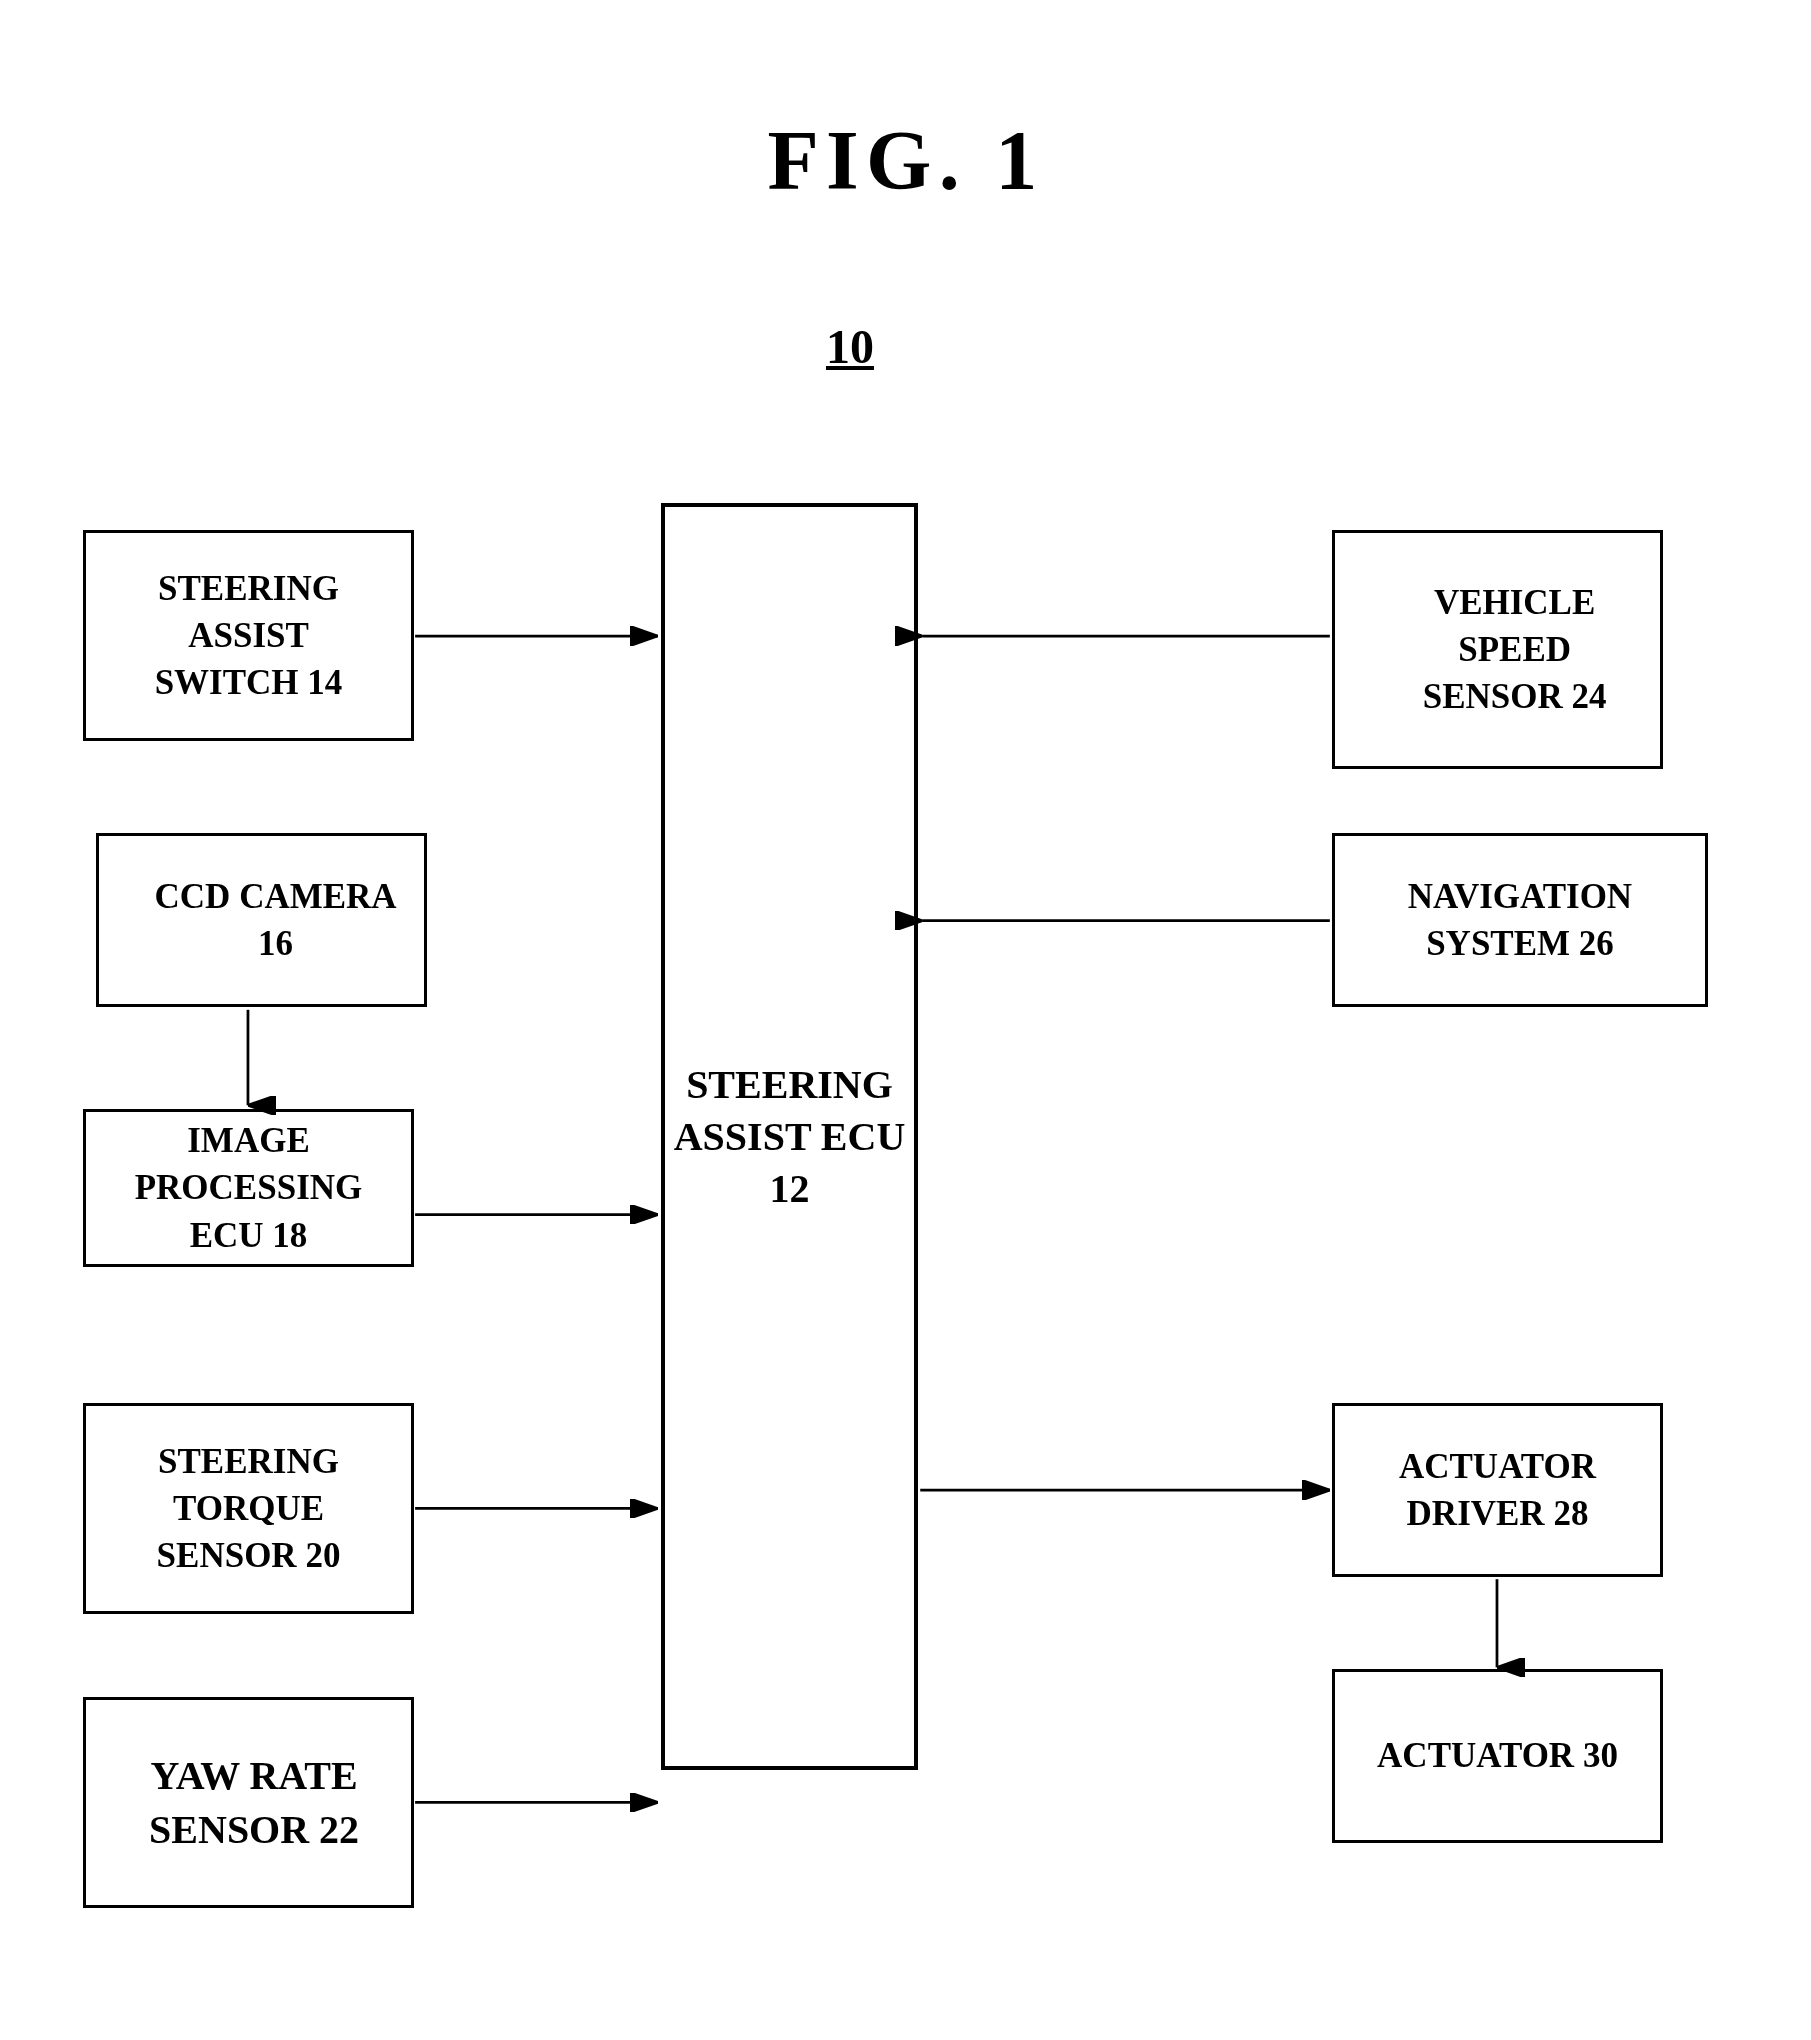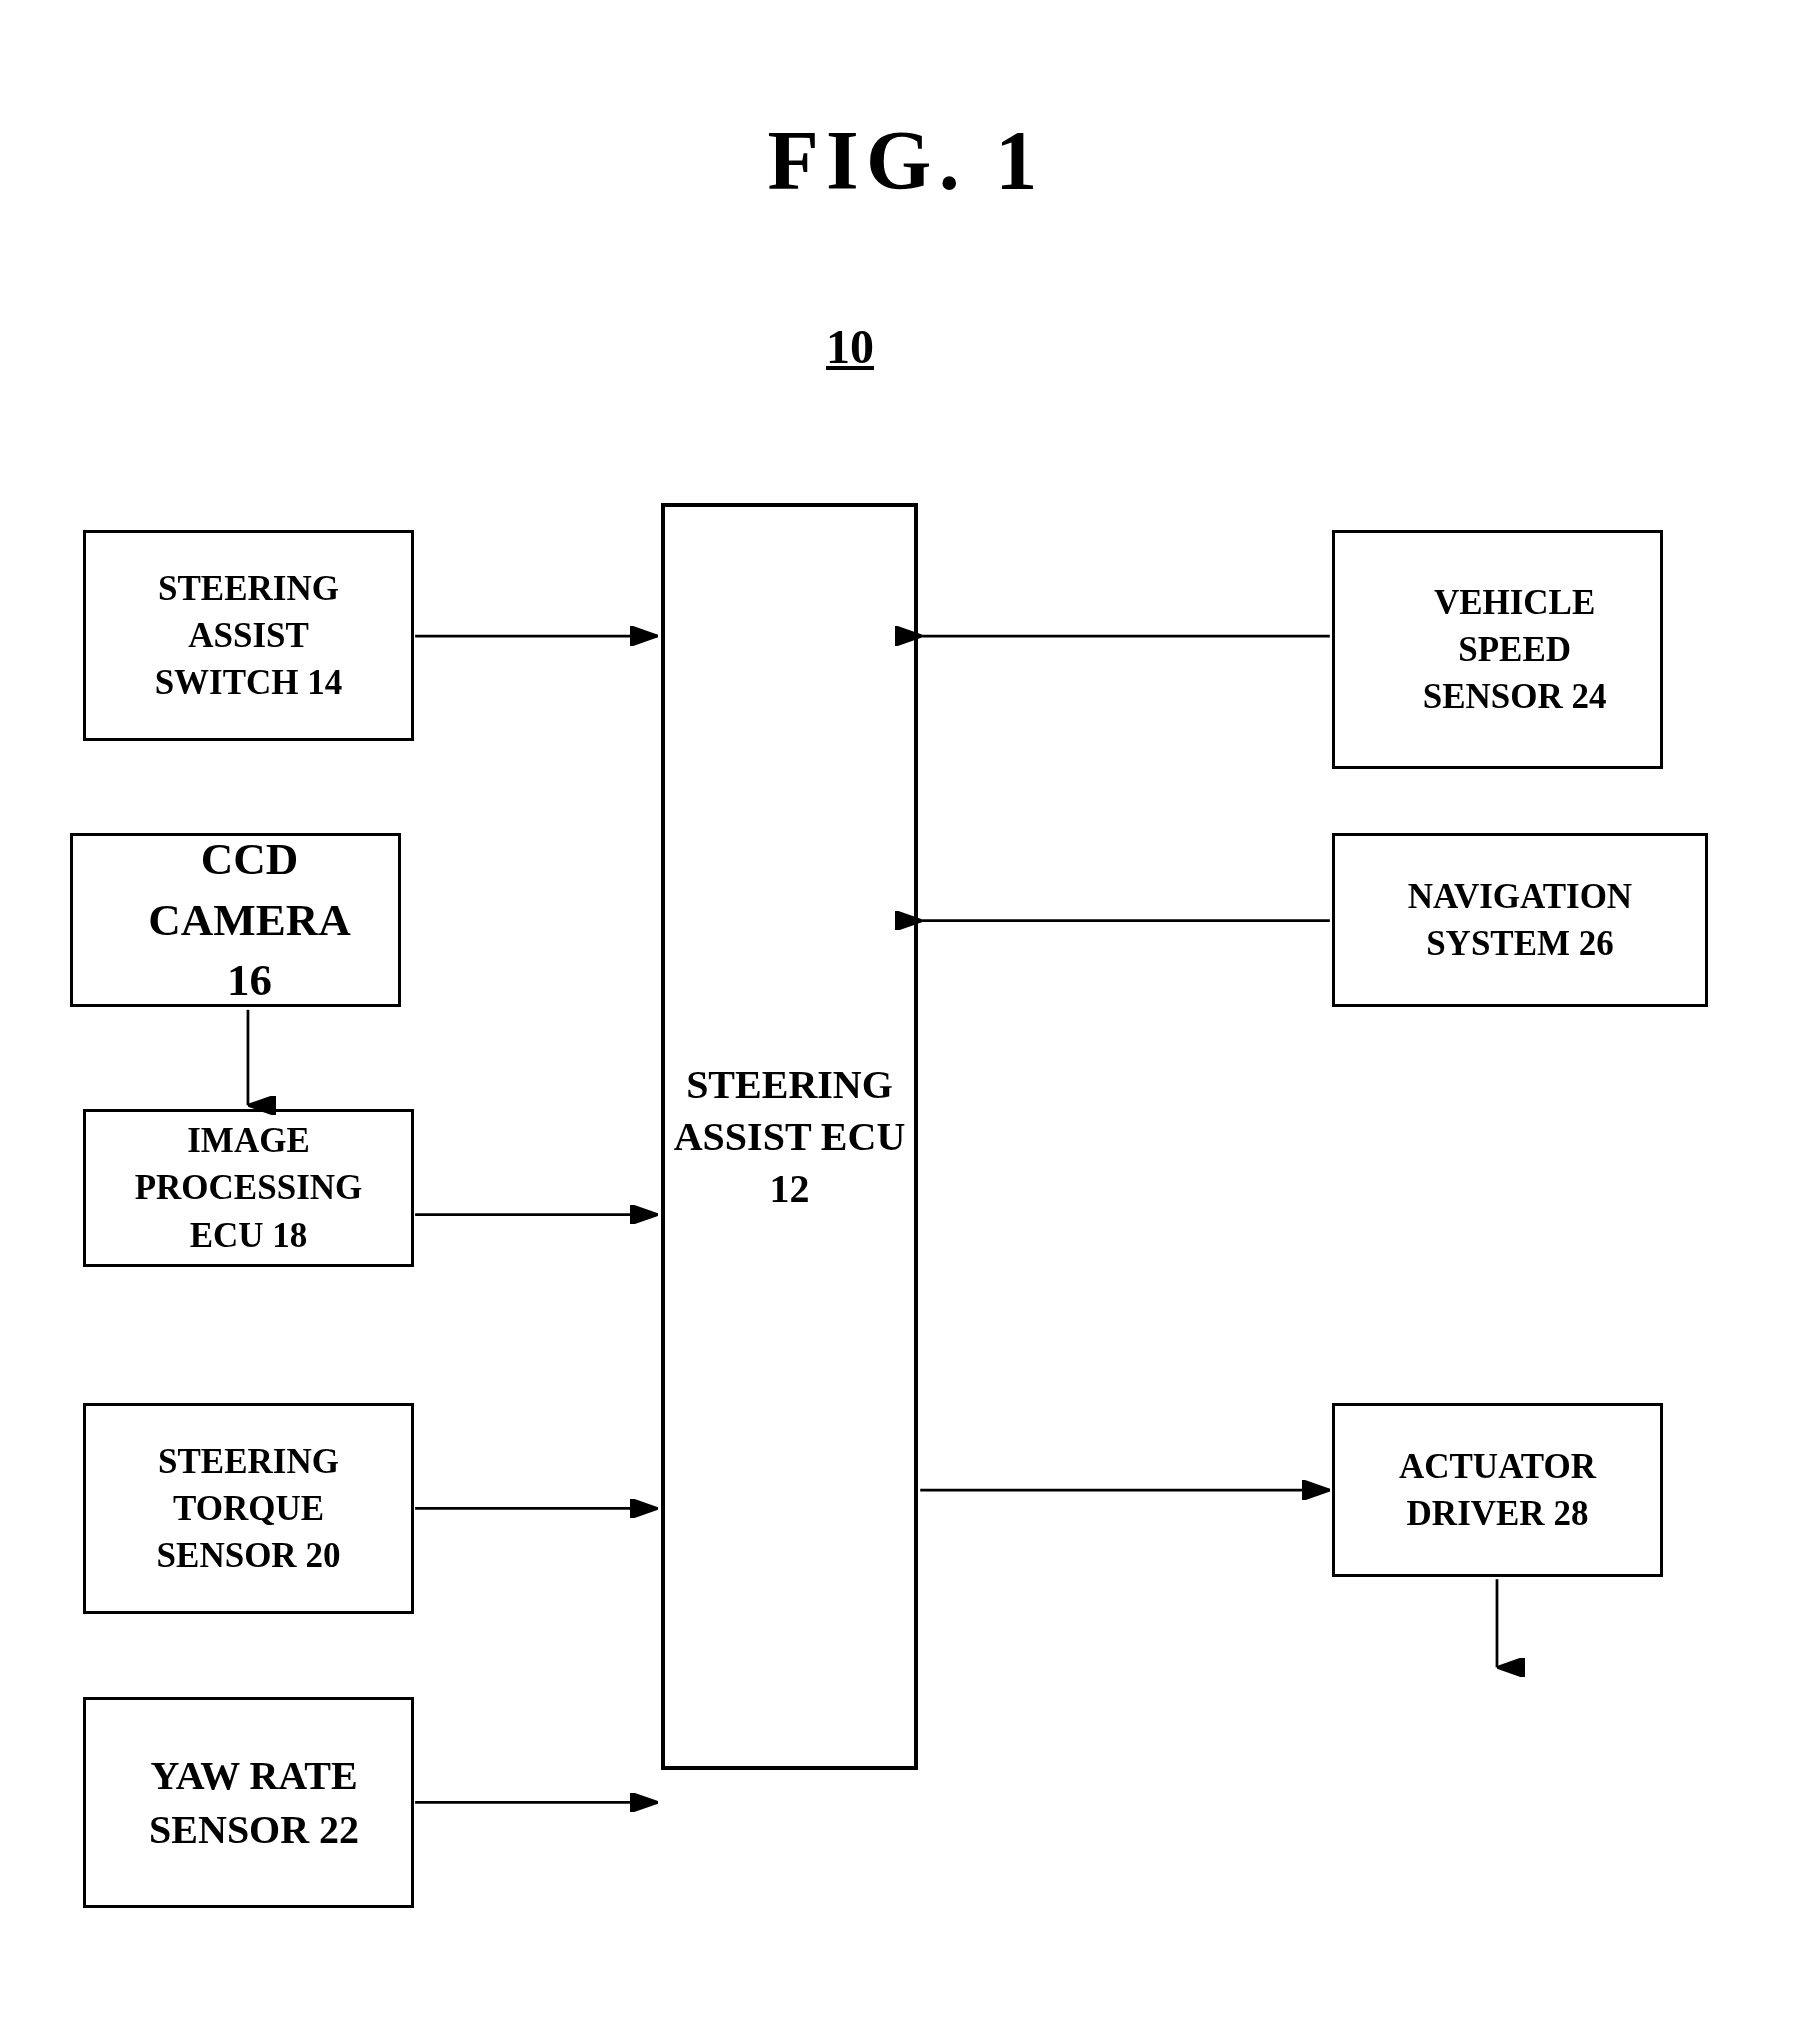--- a/index.html
+++ b/index.html
@@ -105,21 +105,21 @@
   <div class="label-10">10</div>
 
   <div class="central-block">
     <div class="central-block-label">STEERING<br>ASSIST ECU 12</div>
   </div>
 
   <div class="box" style="top:266px;left:83px;width:331px;height:211px;font-size:35px;">
     STEERING<br>ASSIST<br>SWITCH 14
   </div>
 
-  <div class="box" style="top:569px;left:70px;width:331px;height:174px;font-size:45px;padding-left:42px;">
+  <div class="box" style="top:569px;left:96px;width:331px;height:174px;font-size:35px;padding-left:42px;">
     CCD CAMERA<br>16
   </div>
 
   <div class="box" style="top:845px;left:83px;width:331px;height:158px;font-size:35px;">
     IMAGE<br>PROCESSING<br>ECU 18
   </div>
 
   <div class="box" style="top:1139px;left:83px;width:331px;height:211px;font-size:35px;">
     STEERING<br>TORQUE<br>SENSOR 20
   </div>
@@ -133,20 +133,23 @@
   </div>
 
   <div class="box" style="top:569px;left:1332px;width:376px;height:174px;font-size:35px;">
     NAVIGATION<br>SYSTEM 26
   </div>
 
   <div class="box" style="top:1139px;left:1332px;width:331px;height:174px;font-size:35px;">
     ACTUATOR<br>DRIVER 28
   </div>
 
+  <div class="box" style="top:1405px;left:1332px;width:331px;height:174px;font-size:35px;">
+    ACTUATOR 30
+  </div>
 
   <svg class="arrows-svg" viewBox="0 0 1973 1950" width="1812" height="1791">
     <defs>
       <marker id="arrowhead-right" markerWidth="10" markerHeight="7" refX="10" refY="3.5" orient="auto">
         <polygon points="0 0, 10 3.5, 0 7" fill="#000"></polygon>
       </marker>
       <marker id="arrowhead-left" markerWidth="10" markerHeight="7" refX="0" refY="3.5" orient="auto">
         <polygon points="10 0, 0 3.5, 10 7" fill="#000"></polygon>
       </marker>
       <marker id="arrowhead-down" markerWidth="7" markerHeight="10" refX="3.5" refY="10" orient="auto">

